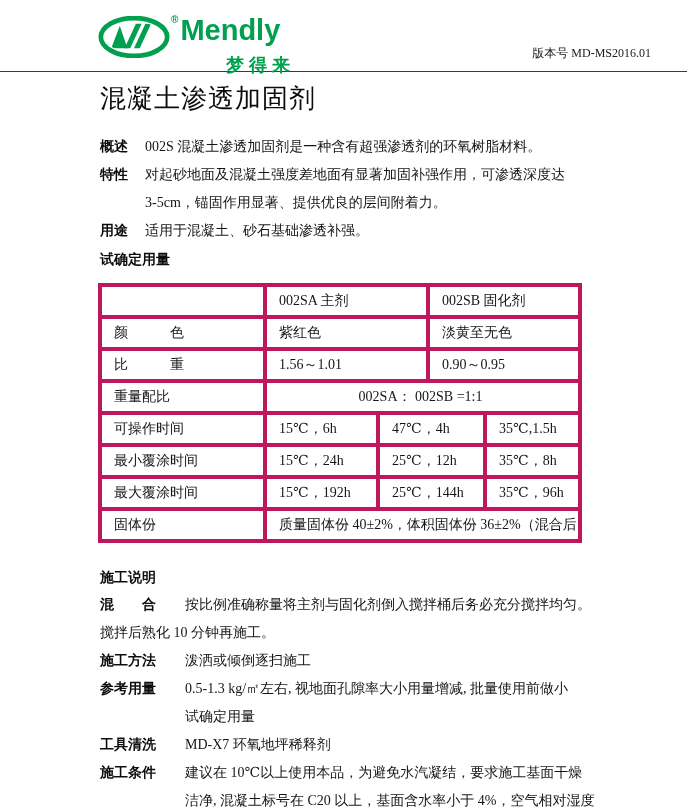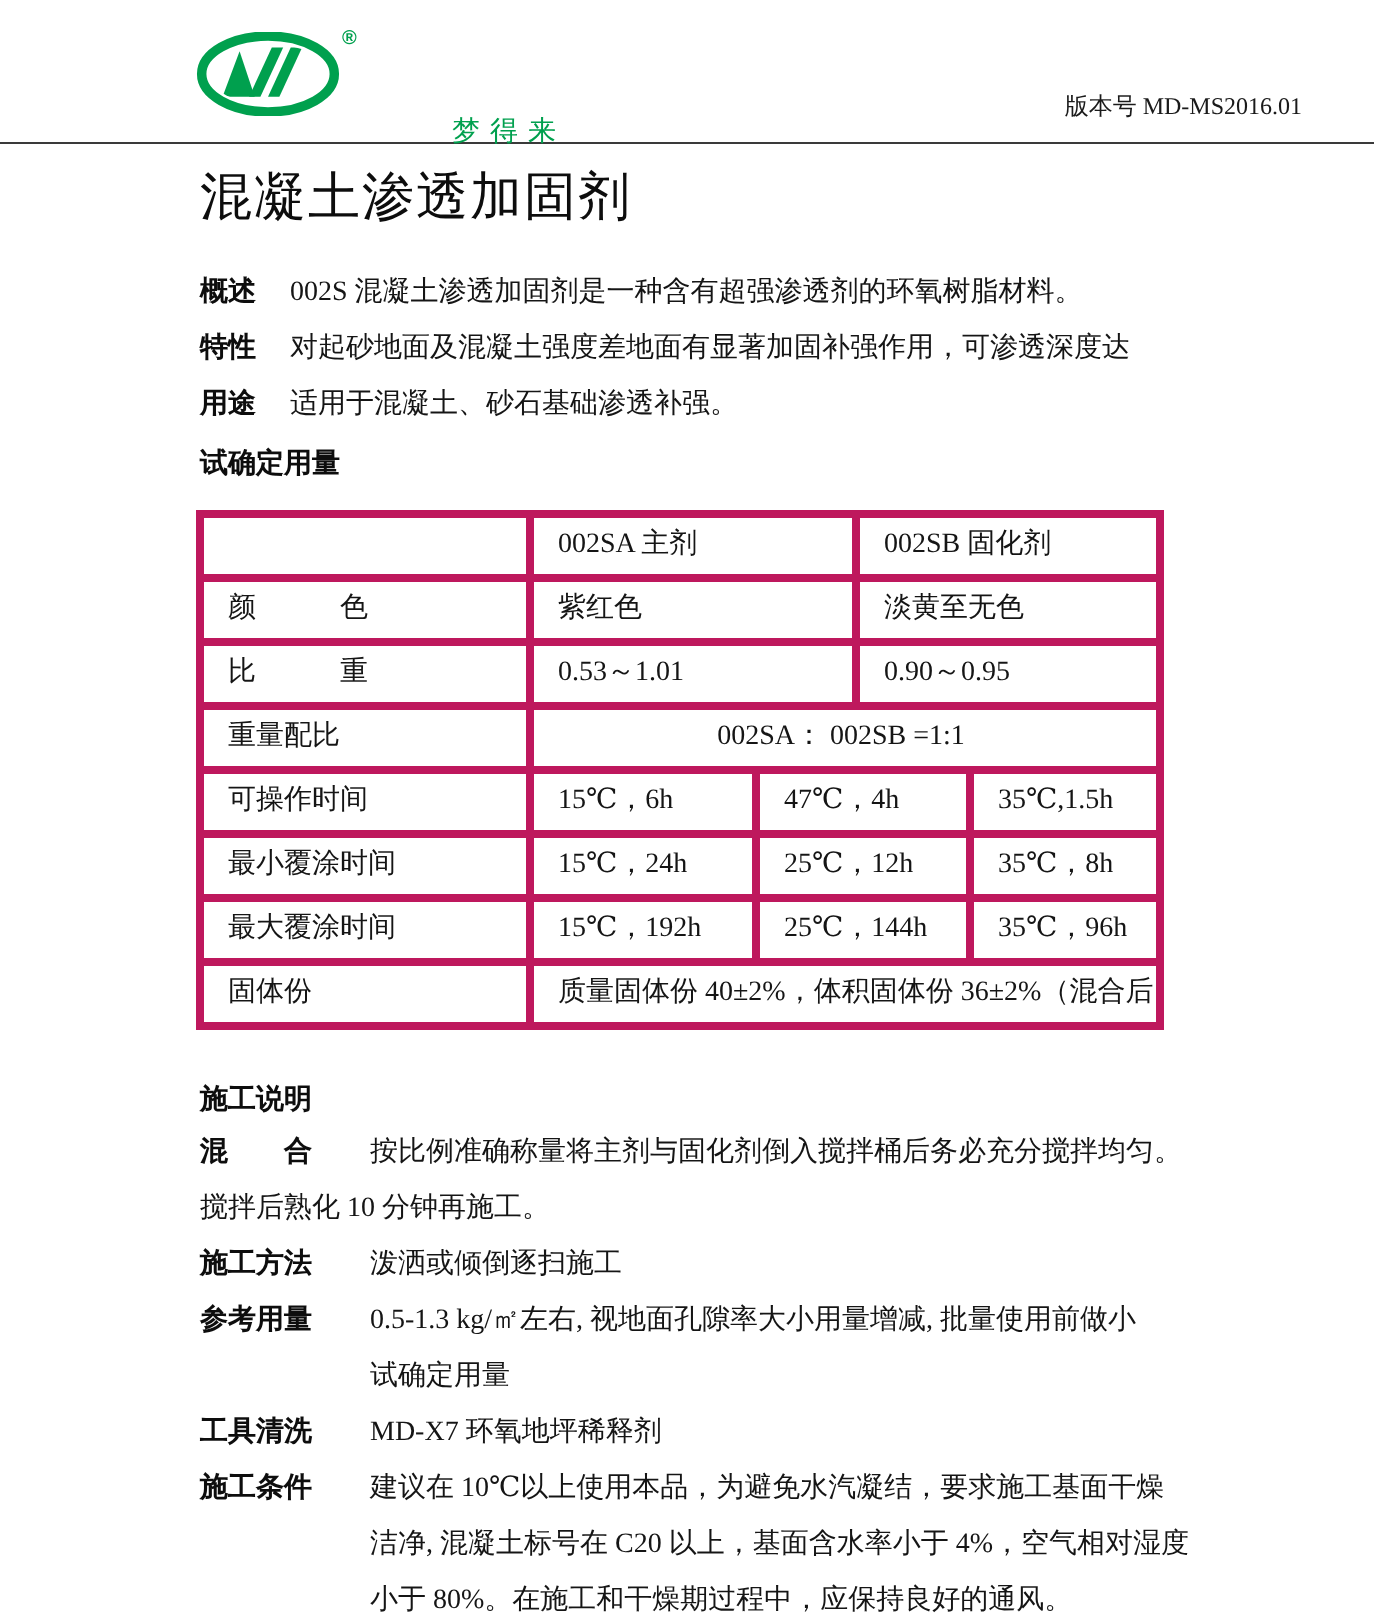--- a/index.html
+++ b/index.html
@@ -21,21 +21,21 @@
     font-size: 10px; font-weight: bold; color: #00A04E;
     margin: -2px 2px 0 1px;
   }
   .brand-latin {
     font-family: "Liberation Sans", sans-serif;
     font-size: 29px; font-weight: 800; color: #00A04E;
     line-height: 28px; letter-spacing: 0px; margin-top: 0px;
   }
   .brand-cn {
     font-family: "Liberation Sans", sans-serif;
-    font-size: 14px; font-weight: normal; color: #00A04E;
+    font-size: 18px; font-weight: bold; color: #00A04E;
     letter-spacing: 5px; margin: -2px 0 0 128px; line-height: 18px;
   }
   .version {
     position: absolute; right: 36px; top: 45px;
     font-size: 12px; color: #1a1a1a;
     font-family: "Liberation Serif", serif;
   }
 
   
   .doc-title {
@@ -96,36 +96,38 @@
               </clipPath>
           </defs>
           <ellipse cx="38" cy="22" rx="35" ry="20" fill="none" stroke="#00A04E" stroke-width="5"></ellipse>
           <g clip-path="url(#ellipseClip)" fill="#00A04E">
             <path d="M14 34 L23 10 L31 34 Z"></path>
             <path d="M28 34 L40 8 L46 8 L34 34 Z"></path>
             <path d="M38 34 L50 8 L56 8 L44 34 Z"></path>
           </g>
         </svg>
         <span class="reg-mark">®</span>
+        <span class="brand-latin">Mendly</span>
       </div>
       <div class="brand-cn">梦得来</div>
     </div>
     <div class="version">版本号 MD-MS2016.01</div>
   </div>
 
   <div class="doc-title">混凝土渗透加固剂</div>
 
   <div class="content">
 
     <div class="para">
       <div class="pline"><span class="plabel w45">概述</span><span>002S 混凝土渗透加固剂是一种含有超强渗透剂的环氧树脂材料。</span></div>
     </div>
 
     <div class="para">
       <div class="pline"><span class="plabel w45">特性</span><span>对起砂地面及混凝土强度差地面有显著加固补强作用，可渗透深度达</span></div>
+      <div class="pline ind45">3-5cm，锚固作用显著、提供优良的层间附着力。</div>
     </div>
 
     <div class="para">
       <div class="pline"><span class="plabel w45">用途</span><span>适用于混凝土、砂石基础渗透补强。</span></div>
     </div>
 
     <div class="sec-heading">试确定用量</div>
     <div class="gap-before-table"></div>
 
     <table class="spec">
@@ -144,21 +146,21 @@
           <td colspan="3">002SA 主剂</td>
           <td colspan="3">002SB 固化剂</td>
         </tr>
         <tr>
           <td>颜　　　色</td>
           <td colspan="3">紫红色</td>
           <td colspan="3">淡黄至无色</td>
         </tr>
         <tr>
           <td>比　　　重</td>
-          <td colspan="3">0.53～1.01</td>
+          <td colspan="3">1.56～1.01</td>
           <td colspan="3">0.90～0.95</td>
         </tr>
         <tr>
           <td>重量配比</td>
           <td colspan="6" class="center">002SA： 002SB =1:1</td>
         </tr>
         <tr>
           <td>可操作时间</td>
           <td colspan="2">15℃，6h</td>
           <td colspan="2">47℃，4h</td>

